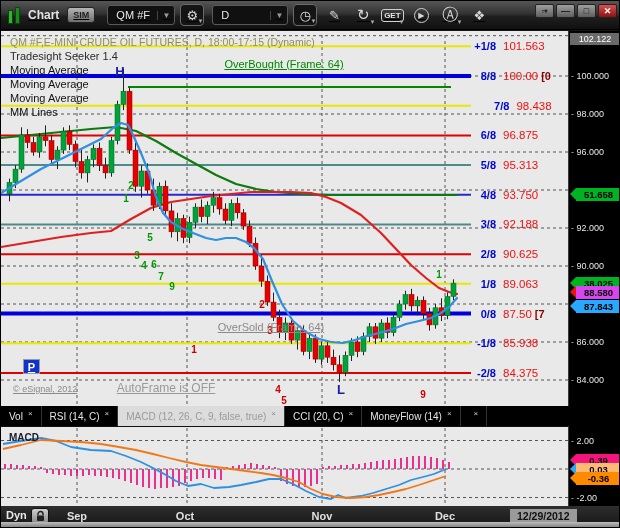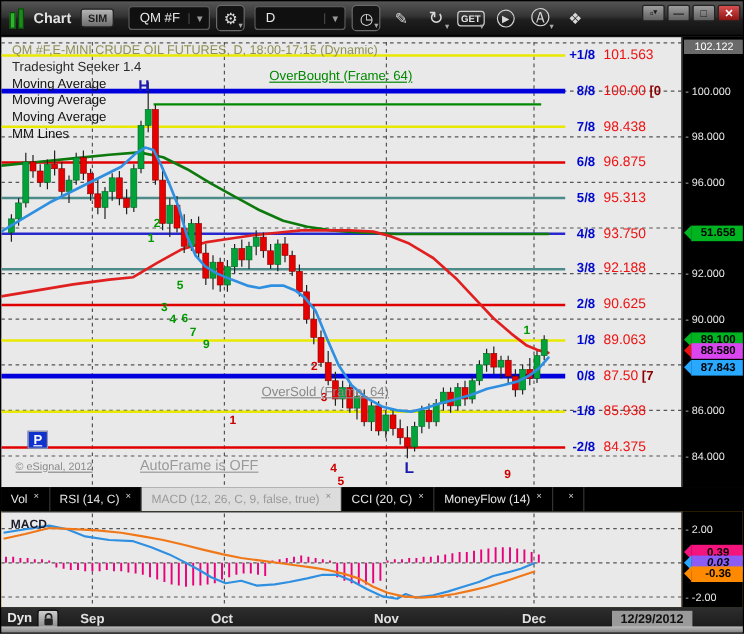--- a/index.html
+++ b/index.html
@@ -2,21 +2,21 @@
 <html><head>
 <meta charset="utf-8">
 <style>
   html,body{margin:0;padding:0;background:#555;}
   *{box-sizing:border-box;}
   #win{position:relative;width:620px;height:528px;background:#151515;overflow:hidden;
        font-family:"Liberation Sans",sans-serif;border:1px solid #000;}
   
   #titlebar{position:absolute;left:0;top:0;width:620px;height:29px;
     background:linear-gradient(#565656,#333 45%,#1f1f1f 55%,#101010);
-    display:flex;align-items:center;border-bottom:1px solid #000;}
+    display:flex;align-items:center;border-bottom:1px solid #000;text-decoration:underline;}
   .cicon{display:inline-block;width:5px;background:#2db52d;border:1px solid #0a460a;}
   #appicon{margin-left:7px;display:flex;gap:2px;align-items:flex-end;height:18px;}
   #apptitle{color:#e3e3e3;font-weight:bold;font-size:12px;margin-left:8px;}
   #simbadge{margin-left:8px;background:linear-gradient(#b5b5b5,#6e6e6e);color:#1d1d1d;
     font-size:9px;font-weight:bold;padding:2px 5px;border-radius:3px;border:1px solid #222;}
   .combo{height:20px;background:#101010;border:1px solid #5a5a5a;border-radius:3px;
     color:#e8e8e8;font-size:11px;display:flex;align-items:center;padding:0 4px 0 8px;}
   .combo .caret{color:#9a9a9a;font-size:8px;margin-left:6px;border-left:1px solid #444;padding-left:4px;}
   #symCombo{width:68px;margin-left:12px;justify-content:space-between;}
   #intCombo{width:76px;margin-left:8px;justify-content:space-between;}
@@ -372,21 +372,21 @@
         <div class="mmrow" style="top: 8.303px;">
           <span class="frac">+1/8</span>
           <span class="price">101.563</span>
           <span class="suffix"></span>
         </div>
         <div class="mmrow" style="top: 38px;">
           <span class="frac">8/8</span>
           <span class="price">100.00</span>
           <span class="suffix">[0</span>
         </div>
-        <div class="mmrow" style="top: 67.678px;">
+        <div class="mmrow" style="top: 67.678px; justify-content: center;">
           <span class="frac">7/8</span>
           <span class="price">98.438</span>
           <span class="suffix"></span>
         </div>
         <div class="mmrow" style="top: 97.375px;">
           <span class="frac">6/8</span>
           <span class="price">96.875</span>
           <span class="suffix"></span>
         </div>
         <div class="mmrow" style="top: 127.053px;">
@@ -435,21 +435,21 @@
   <div id="axis">
       <div class="axistopbox">102.122</div>
       <div class="tick" style="top: 40px;">100.000</div>
       <div class="tick" style="top: 78px;">98.000</div>
       <div class="tick" style="top: 116px;">96.000</div>
       <div class="tick" style="top: 192px;">92.000</div>
       <div class="tick" style="top: 230px;">90.000</div>
       <div class="tick" style="top: 306px;">86.000</div>
       <div class="tick" style="top: 344px;">84.000</div>
       <div class="pbadge" style="top: 156.775px; background: rgb(0, 179, 33); color: rgb(0, 179, 33);"><span style="color:#000">51.658</span></div>
-      <div class="pbadge" style="top: 245.6px; background: rgb(0, 179, 33); color: rgb(0, 179, 33);"><span style="color:#000">89.100</span></div>
+      <div class="pbadge" style="top: 245.6px; background: rgb(0, 179, 33); color: rgb(0, 179, 33);"><span style="color:#000">38.025</span></div>
       <div class="pbadge" style="top: 255.48px; background: #d946ef; color: rgb(238, 17, 17);"><span style="color:#000">88.580</span></div>
       <div class="pbadge" style="top: 269.483px; background: rgb(41, 168, 255); color: rgb(41, 168, 255);"><span style="color:#000">87.843</span></div>
     </div>
 
   <div id="tabbar">
       <div class="tab">
         <span class="tlabel">Vol</span>
         <span class="tclose">×</span>
       </div>
       <div class="tab">
@@ -565,21 +565,21 @@
         </g>
         <polyline points="2,18 20,15 40,12 55,15 70,21 90,24 110,25 125,30 140,36 152,42 165,49 175,55 187,60 200,58 213,62 228,61 240,59 255,56 268,53 280,53 292,58 305,65 318,71 330,73 337,69 345,72 360,70 372,67 385,63 398,59 410,54 422,51 433,48 445,43" fill="none" stroke="#2f8fe0" stroke-width="1.8" stroke-linejoin="round"></polyline>
         <polyline points="2,23 20,19 40,14 60,15 80,16 100,18 118,21 135,24 152,28 168,32 185,36 200,39 215,41 230,43 245,45 260,47 272,49 285,52 298,56 310,63 322,68 335,71 350,72 365,71 378,69 392,66 405,63 418,59 430,55 445,50" fill="none" stroke="#f07818" stroke-width="1.8" stroke-linejoin="round"></polyline>
       </svg>
     <div id="macdlbl">MACD</div>
   </div>
   <div id="maxis">
       <div class="tick" style="top: 9.5px;">2.00</div>
       <div class="tick" style="top: 66.5px;">-2.00</div>
       <div class="pbadge" style="top: 28px; background: rgb(245, 19, 125); color: rgb(245, 19, 125); z-index: 1;"><span style="color:#000">0.39</span></div>
-      <div class="pbadge" style="top: 37px; background: #8b5cf6; color: rgb(41, 168, 255); z-index: 2; font-style: italic;"><span style="color:#000">0.03</span></div>
+      <div class="pbadge" style="top: 37px; background: #fdba74; color: rgb(41, 168, 255); z-index: 2;"><span style="color:#000">0.03</span></div>
       <div class="pbadge" style="top: 46px; background: rgb(255, 138, 0); color: rgb(255, 138, 0); z-index: 3;"><span style="color:#000">-0.36</span></div>
     </div>
 
   <div id="bottombar">
     <span id="dynlbl">Dyn</span>
     <div id="lockbtn">
       <svg width="11" height="12">
         <path d="M3 5.5 V4 a2.5 2.5 0 0 1 5 0 V5.5" fill="none" stroke="#222" stroke-width="1.4"></path>
         <rect x="2" y="5.5" width="7" height="5.5" rx="1" fill="#222"></rect>
       </svg>

